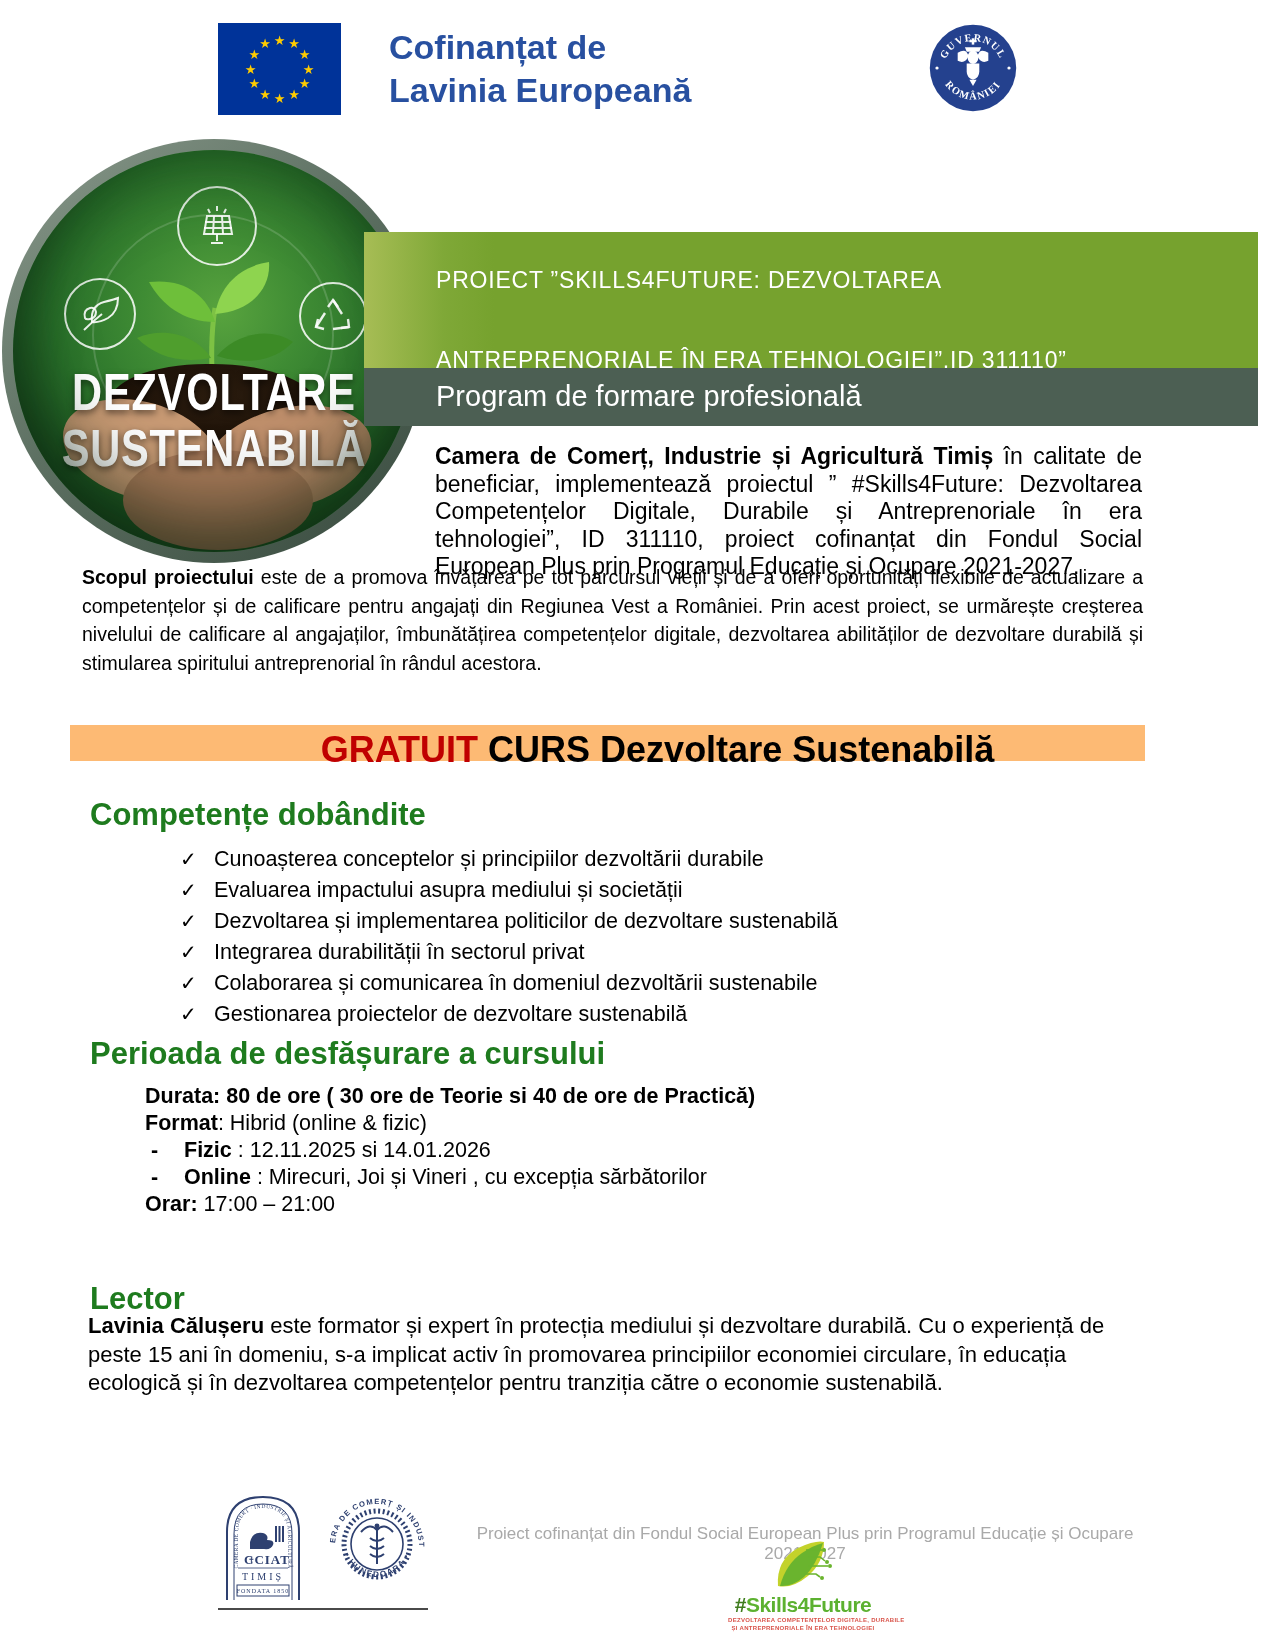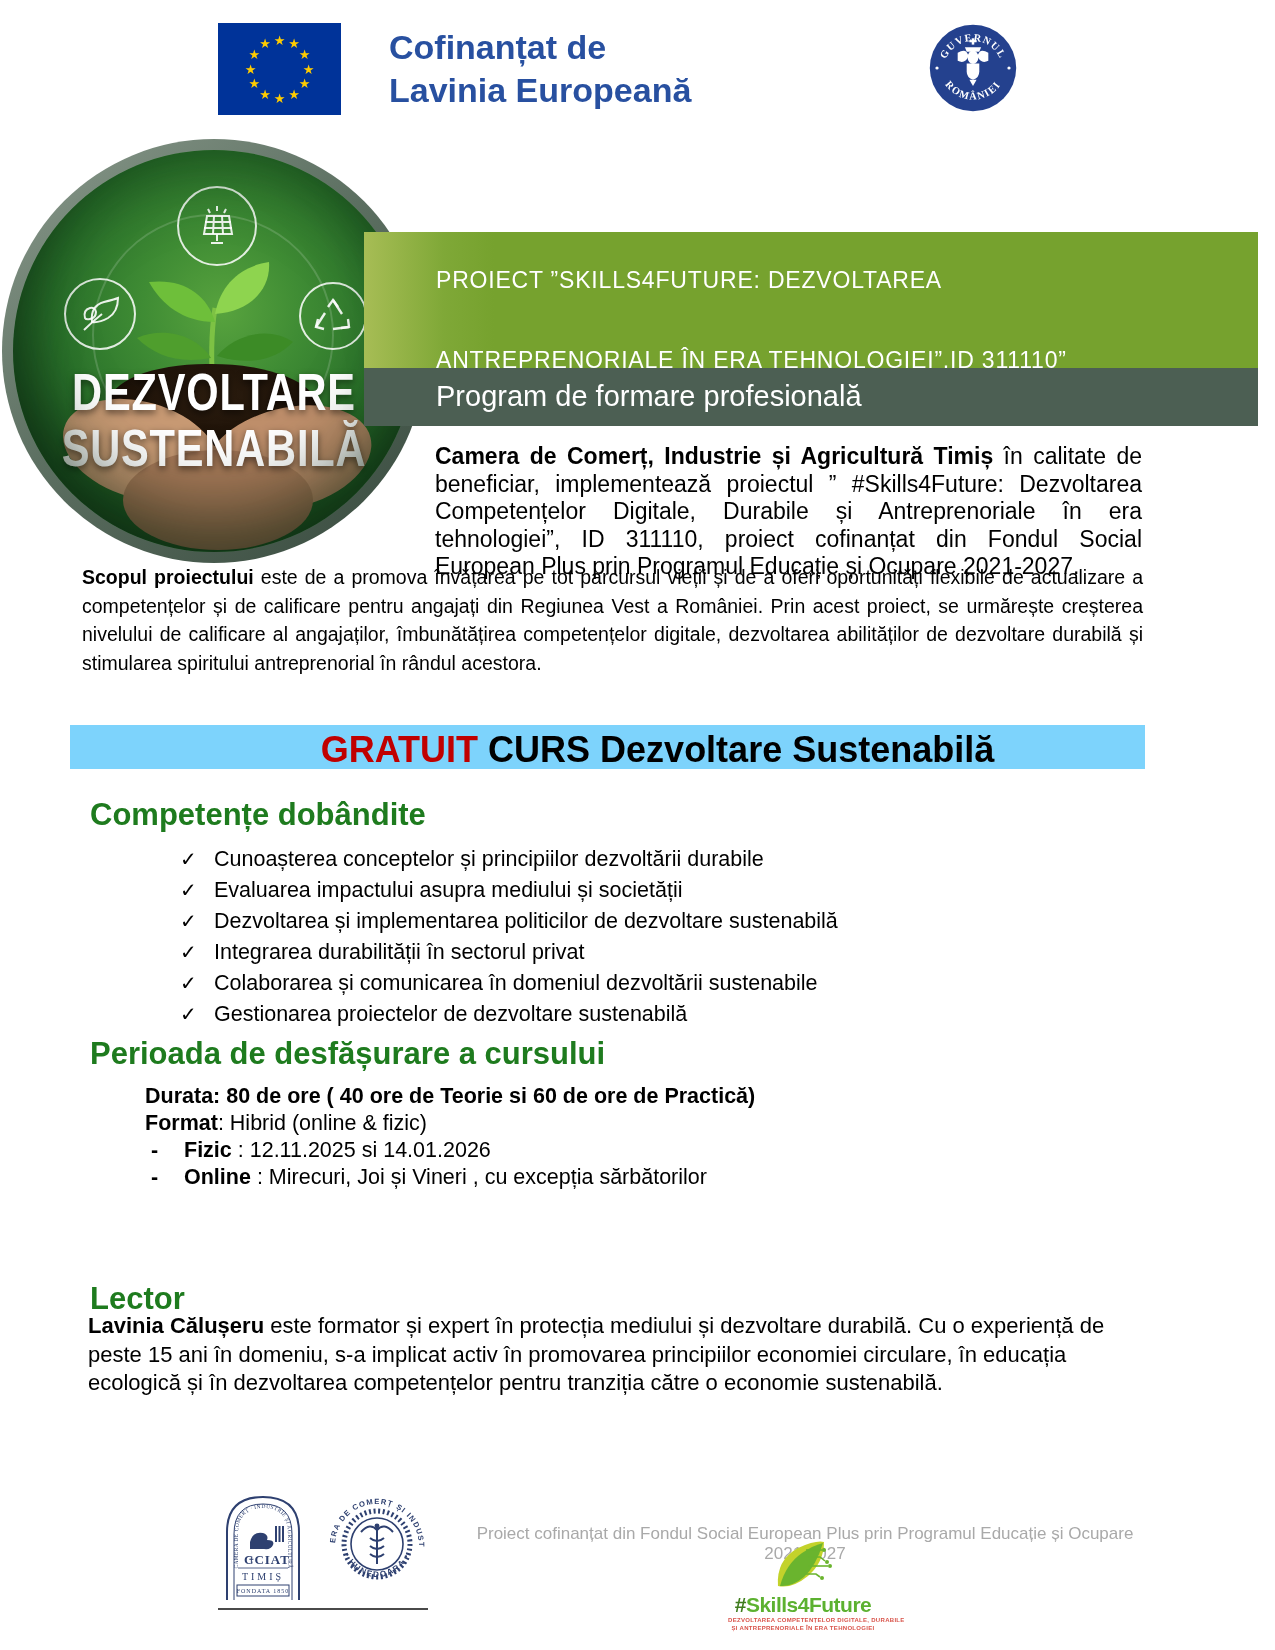--- a/index.html
+++ b/index.html
@@ -39,21 +39,21 @@
   .banner-title .l1{top:16px;margin-top:19px;} .banner-title .l2{top:60px;} .banner-title .l3{top:98px;margin-top:17px;}
   .banner-program{position:absolute;left:364px;top:368px;width:894px;height:58px;background:#4c5f53;z-index:3;}
   .banner-program .line{position:absolute;left:72px;top:12px;color:#fff;font-size:29px;}
 
   
   .intro{position:absolute;left:435px;top:443px;width:707px;font-size:23px;line-height:27.5px;text-align:justify;}
   .scope{position:absolute;left:82px;top:563px;width:1061px;font-size:19.5px;line-height:28.5px;text-align:justify;}
   b.run{font-weight:bold;}
 
   
-  .course-banner{position:absolute;left:70px;top:725px;width:1075px;height:44px;background:#7dd3fc;
+  .course-banner{position:absolute;left:70px;top:725px;width:1075px;height:36px;background:#fdba74;
       text-align:center;font-size:36px;font-weight:bold;line-height:50px;text-indent:100px;white-space:nowrap;}
   .course-banner .free{color:#c00000;}
   .course-banner .title{color:#000;}
 
   
   .green-heading{position:absolute;left:90px;color:#1e7b1e;font-weight:bold;font-size:31px;white-space:nowrap;}
   .h-comp{top:797px;} .h-per{top:1036px;} .h-lect{top:1281px;}
 
   .check-list{position:absolute;left:180px;top:844px;list-style:none;margin:0;padding:0;
               font-size:21.5px;line-height:31px;}
@@ -210,24 +210,25 @@
     <li><span class="check">✓</span><span>Cunoașterea conceptelor și principiilor dezvoltării durabile</span></li>
     <li><span class="check">✓</span><span>Evaluarea impactului asupra mediului și societății</span></li>
     <li><span class="check">✓</span><span>Dezvoltarea și implementarea politicilor de dezvoltare sustenabilă</span></li>
     <li><span class="check">✓</span><span>Integrarea durabilității în sectorul privat</span></li>
     <li><span class="check">✓</span><span>Colaborarea și comunicarea în domeniul dezvoltării sustenabile</span></li>
     <li><span class="check">✓</span><span>Gestionarea proiectelor de dezvoltare sustenabilă</span></li>
   </ul>
 
   <div class="green-heading h-per">Perioada de desfășurare a cursului</div>
   <div class="schedule">
-    <div class="row"><b>Durata: 80 de ore ( 40 ore de Teorie si 60 de ore de Practică)</b></div>
+    <div class="row"><b>Durata: 80 de ore ( 30 ore de Teorie si 40 de ore de Practică)</b></div>
     <div class="row"><b>Format</b><span>: Hibrid (online &amp; fizic)</span></div>
     <div class="row sub"><span class="dash">-</span><b>Fizic </b><span>: 12.11.2025 si 14.01.2026</span></div>
     <div class="row sub"><span class="dash">-</span><b>Online </b><span>: Mirecuri, Joi și Vineri , cu excepția sărbătorilor</span></div>
+    <div class="row"><b>Orar: </b><span>17:00 – 21:00</span></div>
   </div>
 
   <div class="green-heading h-lect">Lector</div>
   <div class="bio">
     <b class="run">Lavinia Călușeru</b><span> este formator și expert în protecția mediului și dezvoltare durabilă. Cu o experiență de peste 15 ani în domeniu, s-a implicat activ în promovarea principiilor economiei circulare, în educația ecologică și în dezvoltarea competențelor pentru tranziția către o economie sustenabilă.</span>
   </div>
 
   <div class="footer-note">Proiect cofinanțat din Fondul Social European Plus prin Programul Educație și Ocupare 2021-2027</div>
 
   <svg class="stamp-cciat" viewBox="0 0 82 114">

